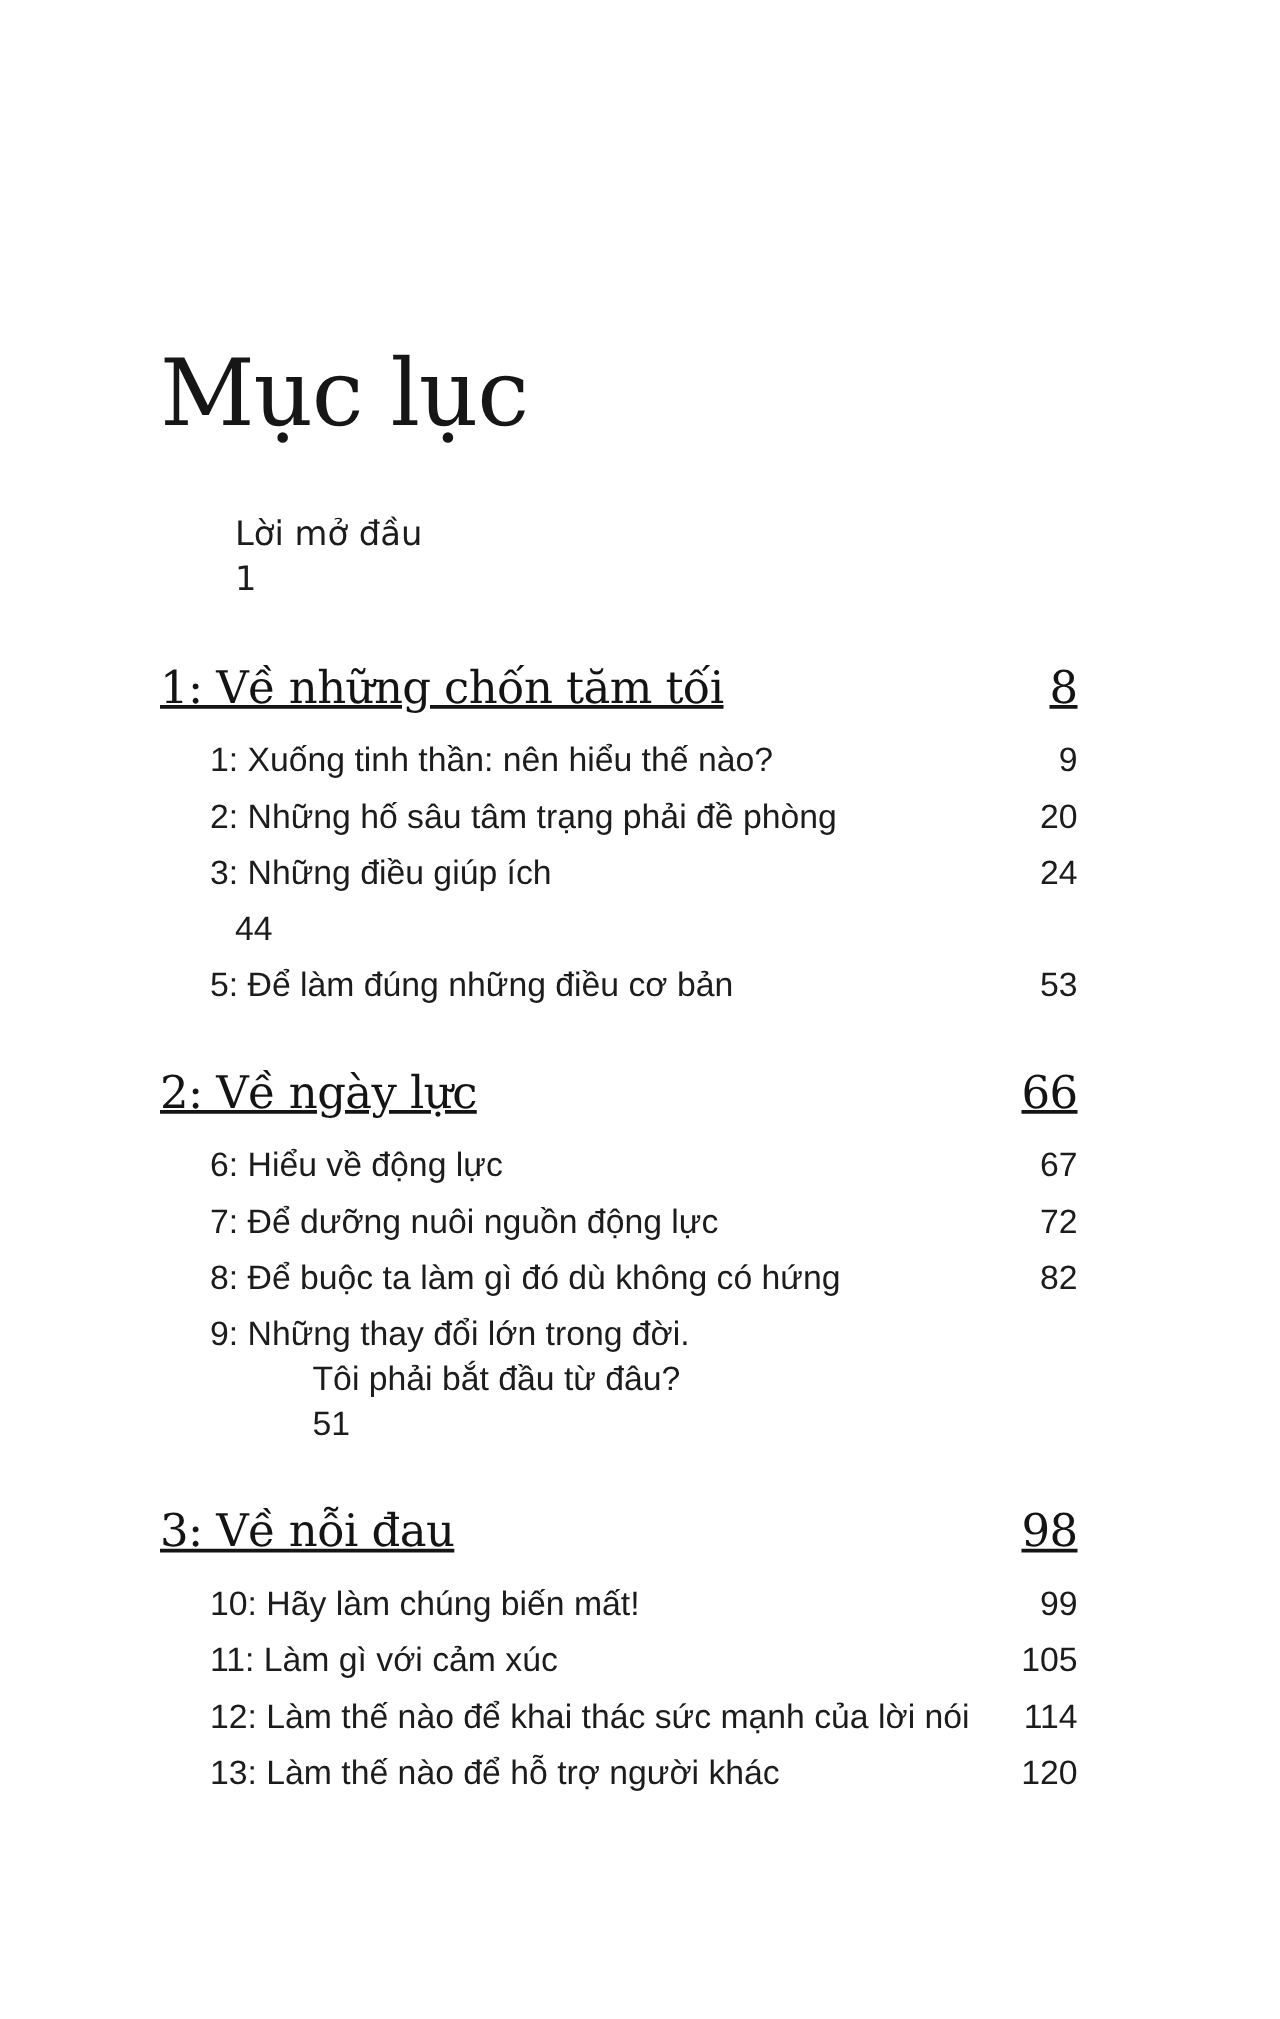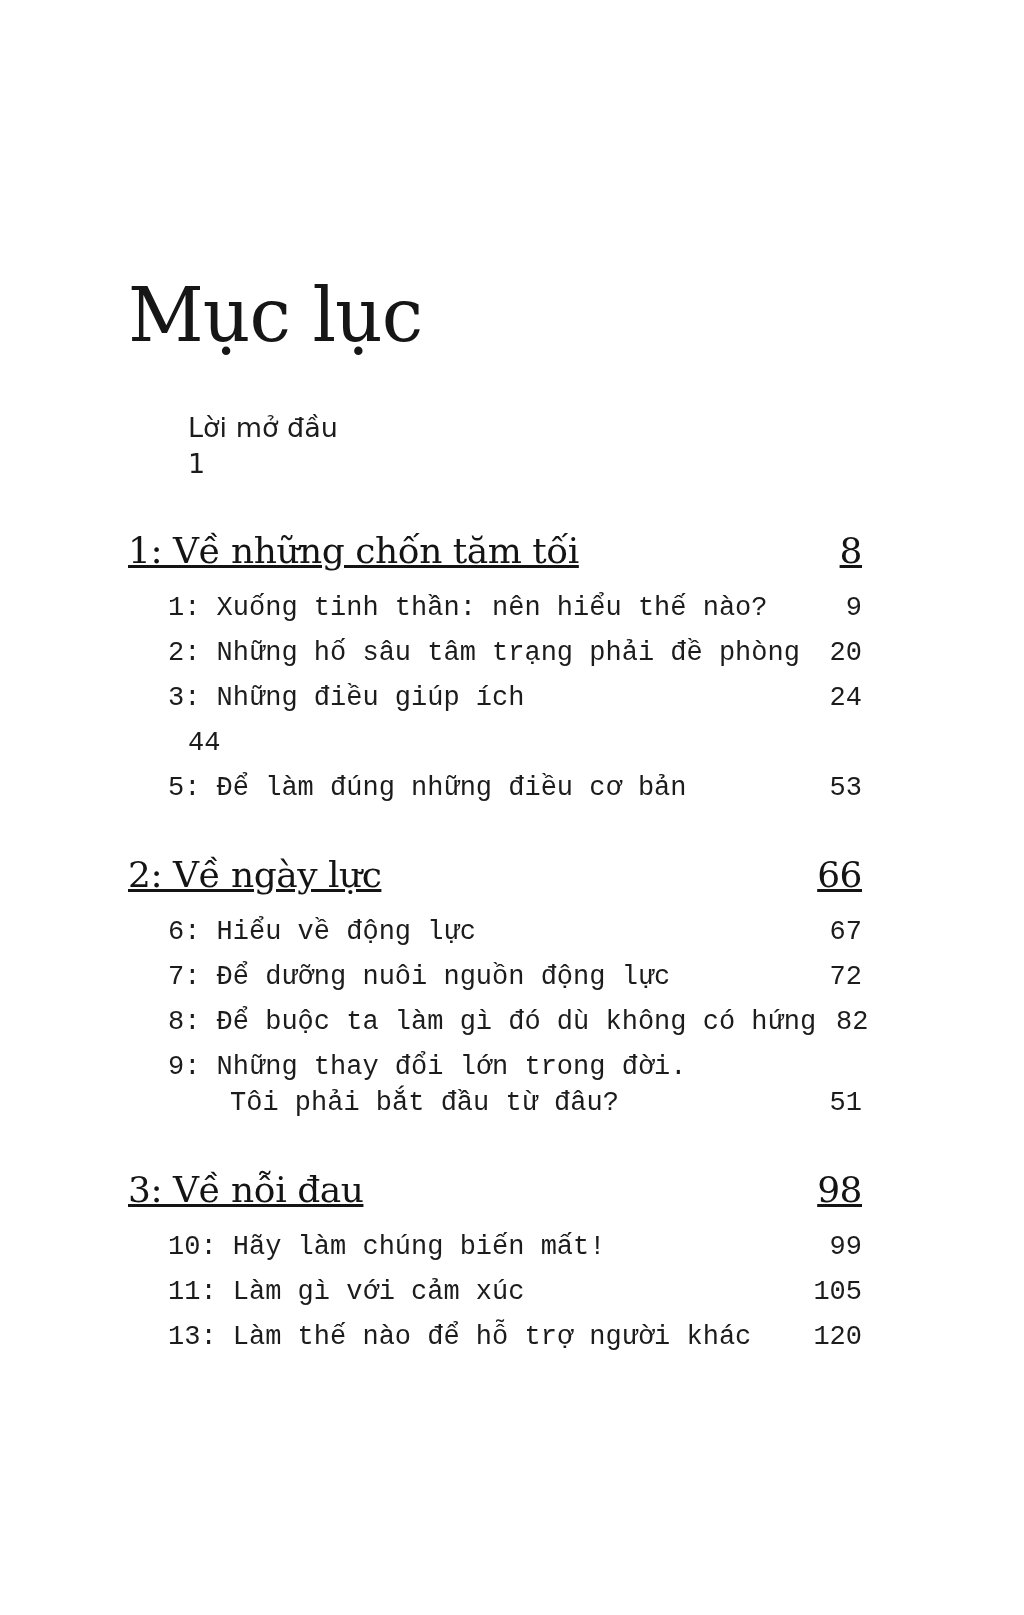--- a/index.html
+++ b/index.html
@@ -45,30 +45,31 @@
     font-size: 36px;
     font-weight: 500;
     line-height: 46px;
     color: #141414;
     margin-top: 46px;
     margin-bottom: 16px;
     letter-spacing: -0.5px;
     text-decoration: underline;
   }
   .item-row {
-    font-family: Liberation Mono, monospace;
+    font-family: Liberation Sans, sans-serif;
     font-size: 27px;
     line-height: 36px;
     padding-left: 40px;
     margin: 9px 0;
     color: #1c1c1c;
     text-align: right;
   }
   .item-row .wrap-line2 {
     padding-left: 62px;
+    flex-direction: column;
   }
   .pagenum {
     margin-left: 20px;
     white-space: nowrap;
   }
   .label {
     white-space: nowrap;
   }
 </style>
 </head>
@@ -181,20 +182,27 @@
   </div>
 
   <div class="item-row">
     <div class="row">
       <span class="label">11: Làm gì với cảm xúc</span>
       <span class="pagenum">105</span>
     </div>
 
   </div>
 
+  <div class="item-row">
+    <div class="row">
+      <span class="label">12: Làm thế nào để khai thác sức mạnh của lời nói</span>
+      <span class="pagenum">114</span>
+    </div>
+
+  </div>
 
   <div class="item-row">
     <div class="row">
       <span class="label">13: Làm thế nào để hỗ trợ người khác</span>
       <span class="pagenum">120</span>
     </div>
 
   </div>
 </div>
 </div>

